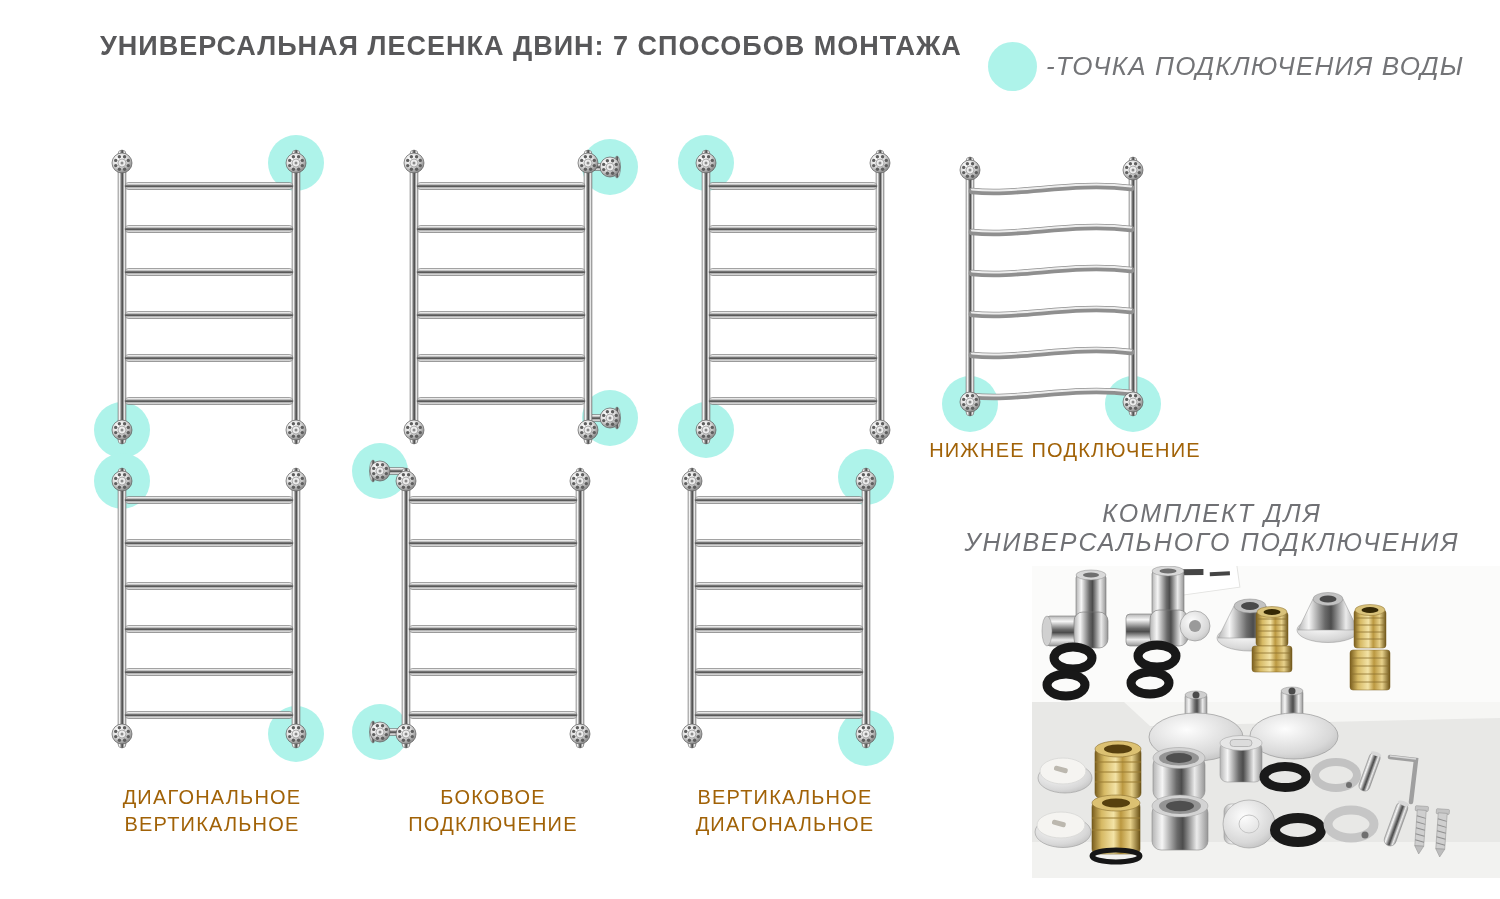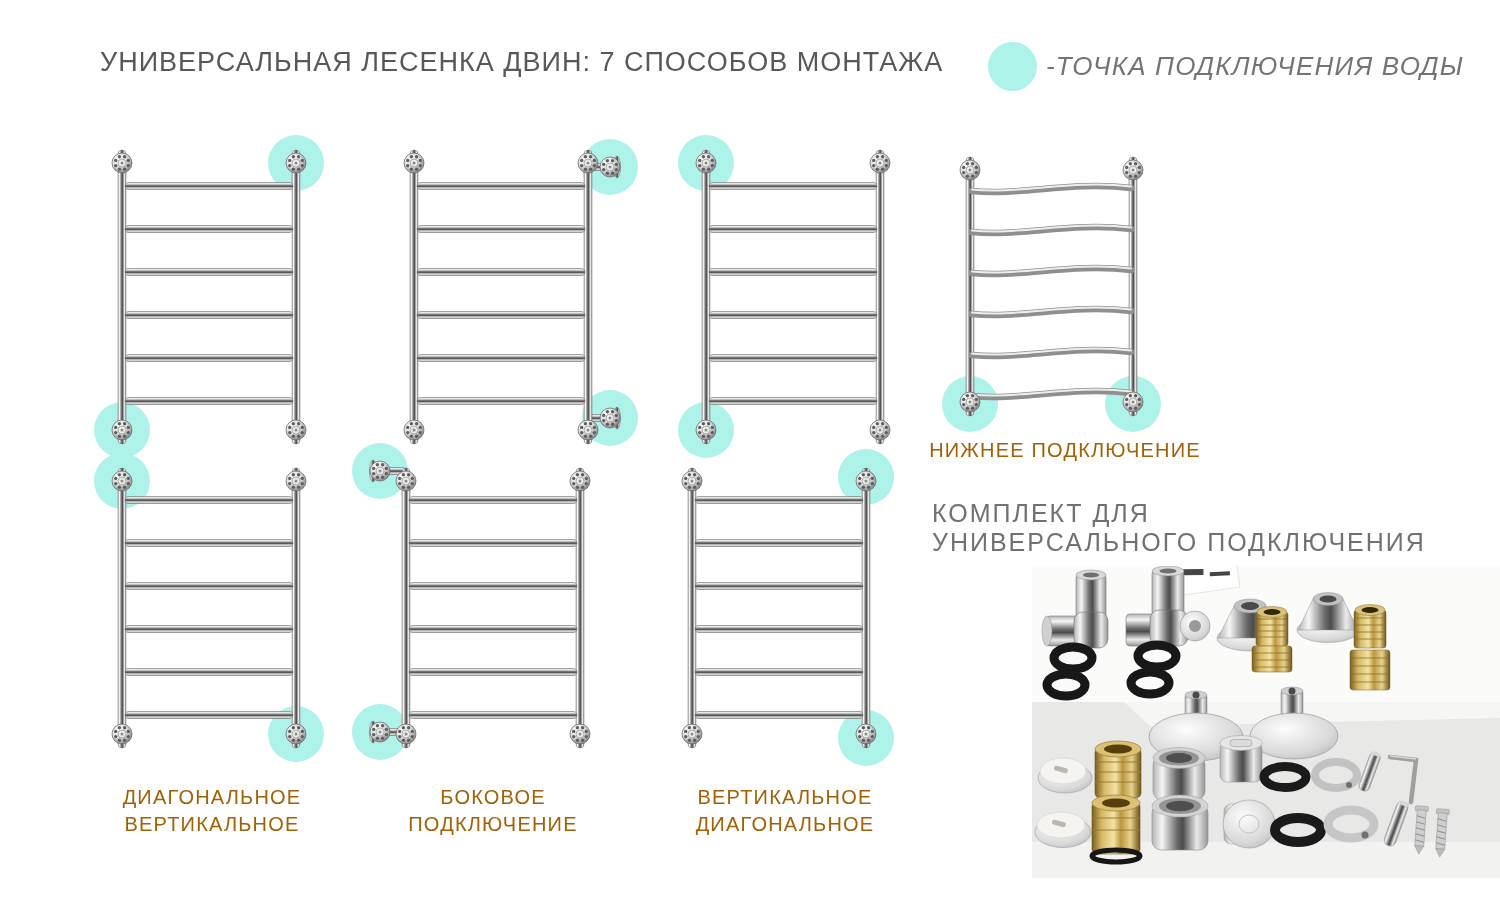--- a/index.html
+++ b/index.html
@@ -1,28 +1,28 @@
 <!DOCTYPE html>
 <html><head>
 <meta charset="utf-8">
 <style>
   html,body{margin:0;padding:0;background:#ffffff;}
   .canvas{position:relative;width:1500px;height:899px;background:#ffffff;overflow:hidden;
           font-family:"Liberation Sans",sans-serif;}
-  .title{position:absolute;left:100px;top:47px;font-size:27px;font-weight:normal;color:#58585a;
+  .title{position:absolute;left:100px;top:31px;font-size:27px;font-weight:bold;color:#58585a;
          letter-spacing:1px;white-space:nowrap;}
   .legend{position:absolute;left:988px;top:42px;display:flex;align-items:center;gap:9px;}
   .legend-marker{width:49px;height:49px;border-radius:50%;flex:0 0 auto;}
   .legend-text{font-size:26px;font-style:italic;color:#737477;letter-spacing:1.2px;white-space:nowrap;}
   .diagram{position:absolute;}
   .diagram svg{overflow:visible;display:block;}
   .diagram-label{position:absolute;width:320px;text-align:center;font-size:20px;color:#a16207;
                  letter-spacing:1.2px;line-height:27px;white-space:pre-line;}
-  .kit-title{position:absolute;right:8px;top:499px;width:560px;text-align:left;font-size:25px;
-             color:#707175;letter-spacing:2px;line-height:29px;white-space:pre-line;}
+  .kit-title{position:absolute;right:8px;top:499px;width:560px;text-align:center;font-size:25px;
+             font-style:italic;color:#707175;letter-spacing:2px;line-height:29px;white-space:pre-line;}
   .kit-photo{position:absolute;left:1032px;top:566px;}
 </style>
 </head>
 <body>
 
 <div class="canvas">
 
   <div class="title" style="color: rgb(88, 88, 90);">УНИВЕРСАЛЬНАЯ ЛЕСЕНКА ДВИН: 7 СПОСОБОВ МОНТАЖА</div>
 
   <div class="legend">

